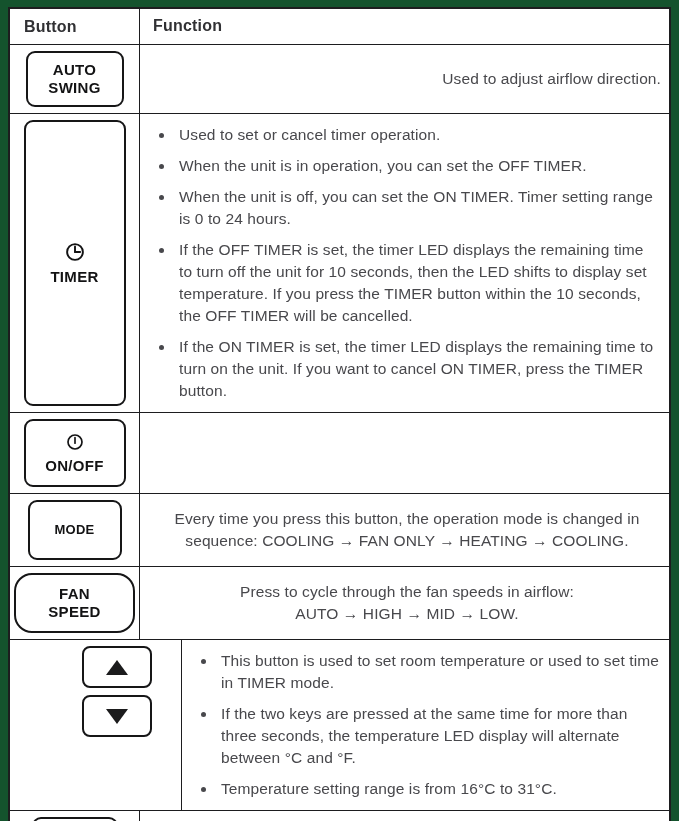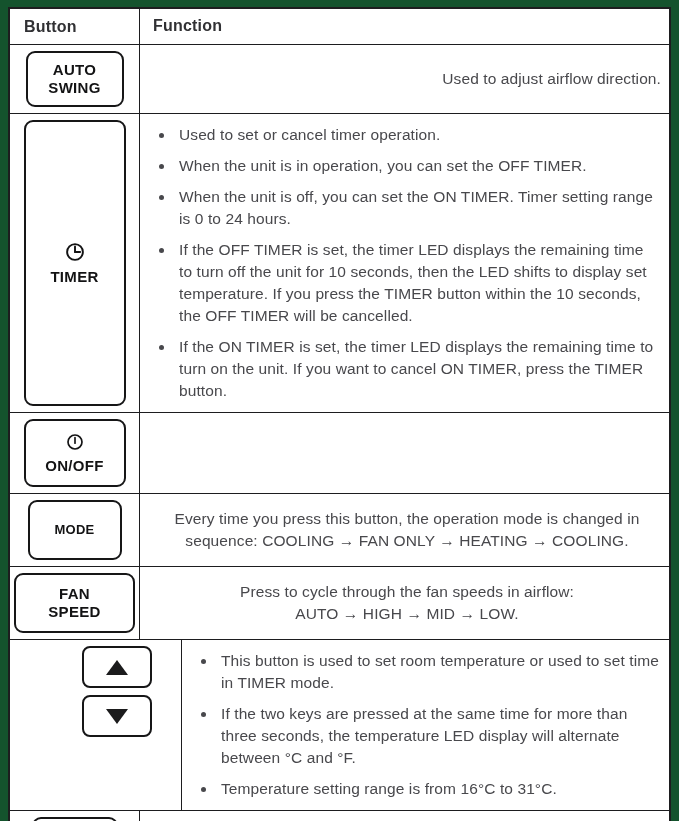--- a/index.html
+++ b/index.html
@@ -84,21 +84,21 @@
     color: #131314;
     font-size: 15px;
     line-height: 1.18;
     letter-spacing: 0.3px;
     text-align: center;
   }
   .kbtn-autoswing { width: 86px; min-height: 46px; padding: 3px 4px; }
   .kbtn-timer    { width: 90px; min-height: 52px; padding: 4px 4px; }
   .kbtn-onoff    { width: 90px; min-height: 56px; padding: 4px 4px; }
   .kbtn-mode     { width: 82px; min-height: 48px; padding: 4px 4px; font-size: 13px; }
-  .kbtn-fanspeed { width: 86px; min-height: 50px; padding: 3px 20px; }
+  .kbtn-fanspeed { width: 86px; min-height: 50px; padding: 3px 20px; border-radius: 18px; }
   .kbtn-sleep    { width: 74px; min-height: 40px; padding: 3px 4px; font-size: 14px; }
 
   .kbtn .icon { display: block; margin-bottom: 1px; }
 
   .arrow-stack { display: flex; flex-direction: column; gap: 7px; align-items: center; }
   .akey {
     width: 66px;
     height: 38px;
     border: 2.5px solid #161617;
     border-radius: 8px;

